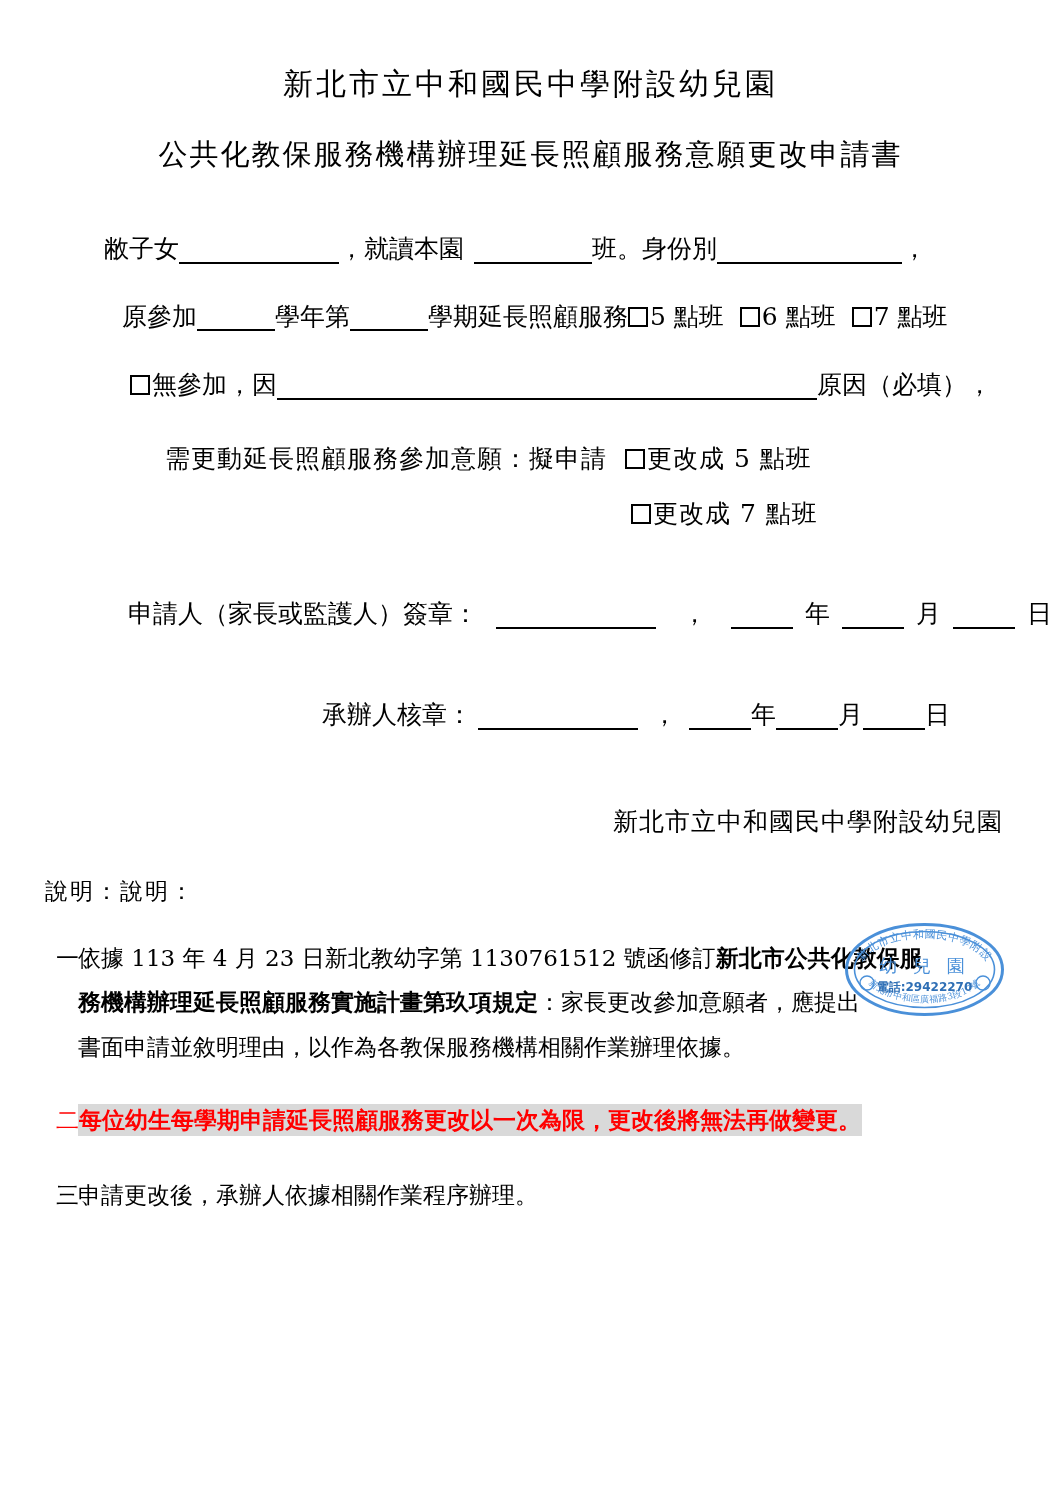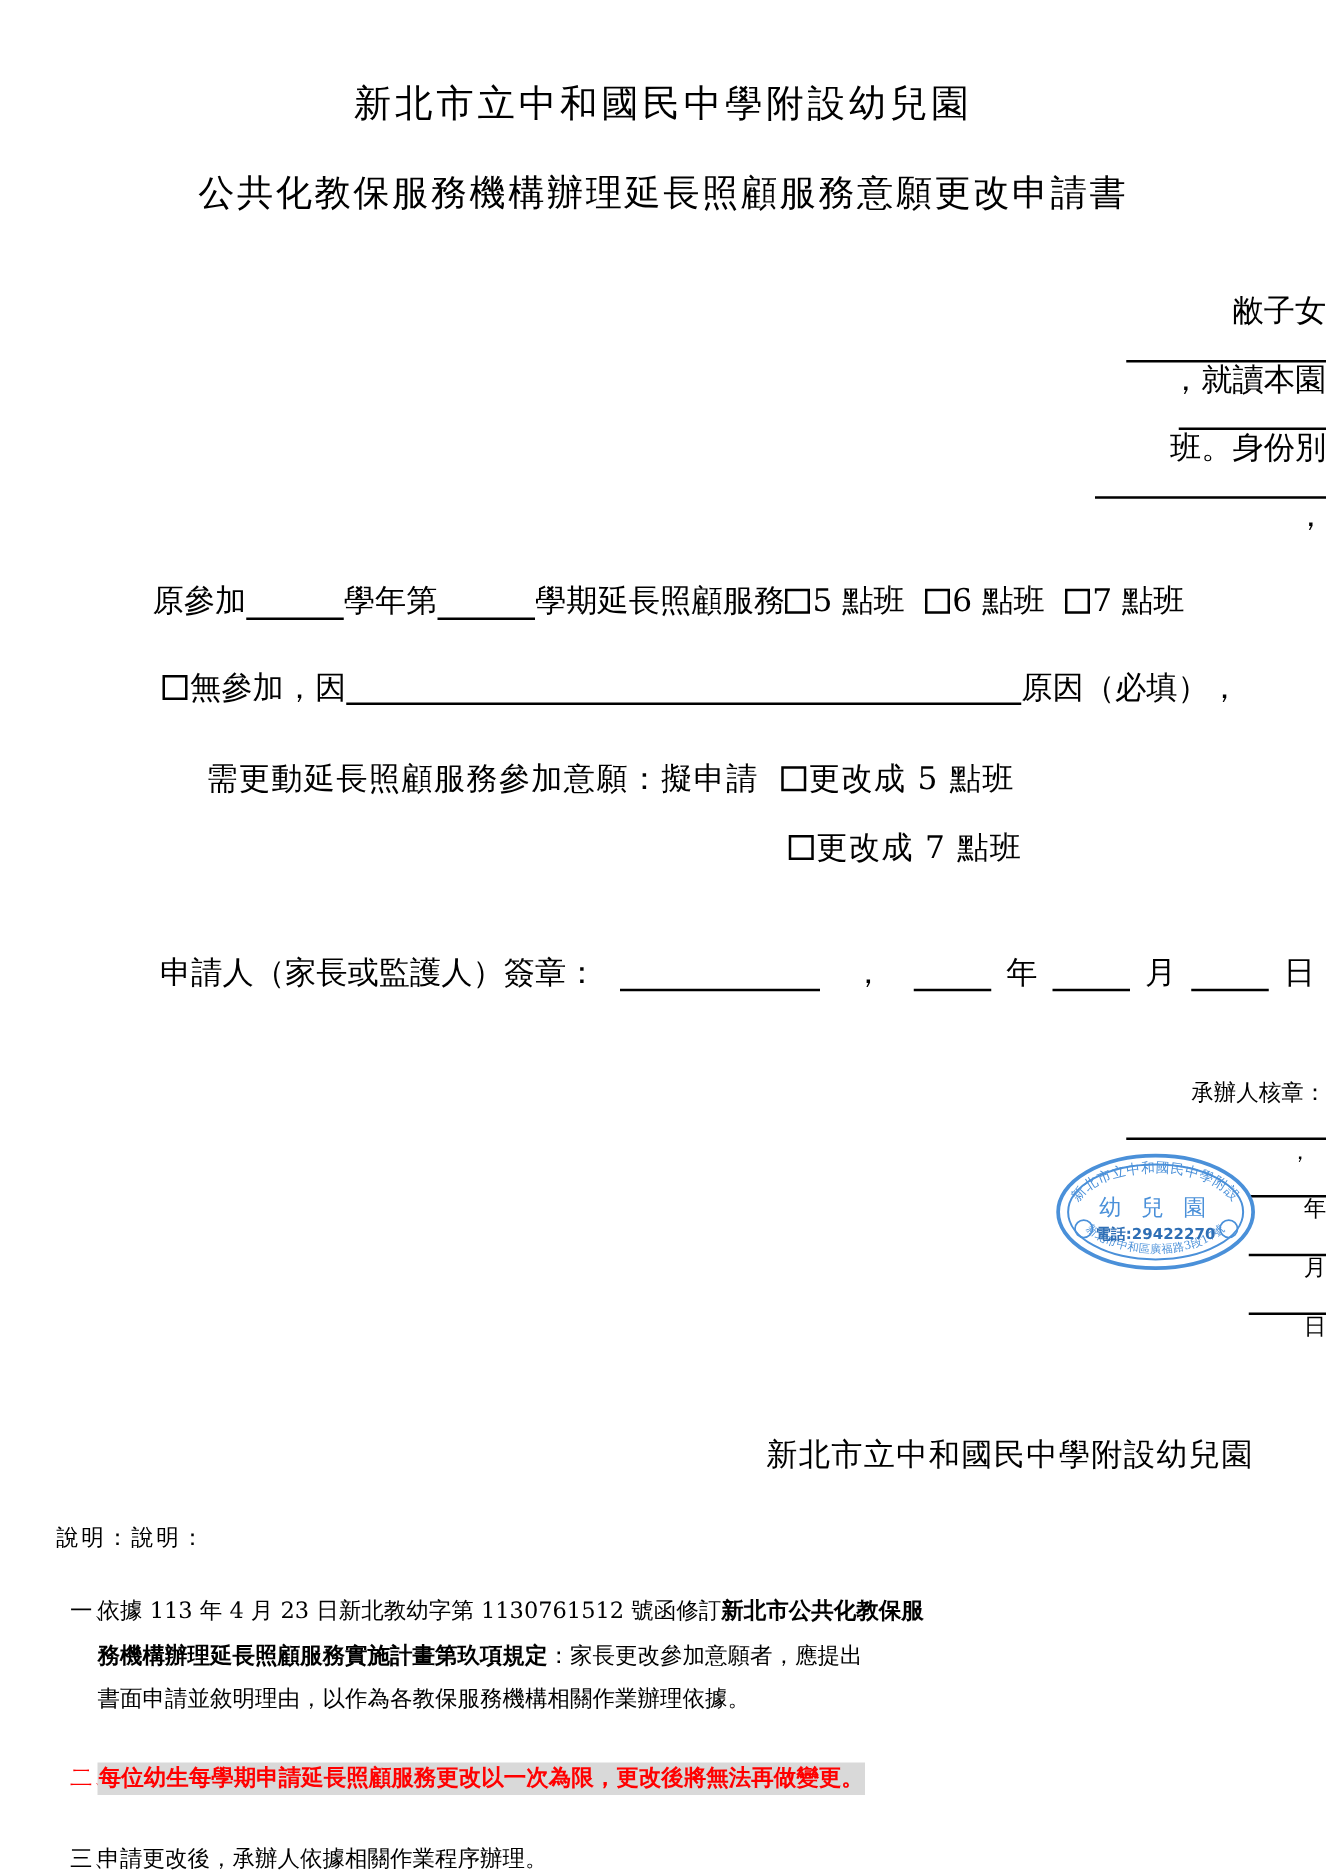--- a/index.html
+++ b/index.html
@@ -29,21 +29,21 @@
     letter-spacing: 2px;
     margin-top: 35px;
     line-height: 1.2;
     font-weight: 500;
   }
 
   
   .form-body { margin-top: 63px; font-size: 25px; }
 
   .frow { display: flex; align-items: flex-end; white-space: nowrap; }
-  .frow-1 { padding-left: 104px; flex-direction: column; }
+  .frow-1 { padding-left: 104px; }
   .frow-2 { padding-left: 122px; margin-top: 39px; }
   .frow-3 { padding-left: 130px; margin-top: 40px; }
 
   .txt { line-height: 1.15; }
 
   
   .blank {
     display: inline-block;
     border-bottom: 2px solid #000;
     height: 26px;
@@ -73,21 +73,21 @@
   .opt-block { margin-top: 42px; padding-left: 165px; font-size: 25px; }
   .opt-lead { display: flex; align-items: center; white-space: nowrap; }
   .opt-lead-label { letter-spacing: 1px; }
   .opt-item { white-space: nowrap; letter-spacing: 1px; }
   .opt-rest { padding-left: 466px; }
   .opt-rest .opt-item { margin-top: 22px; }
   .opt-lead .opt-item { margin-left: 18px; }
 
   
   .sig-1 { margin-top: 70px; padding-left: 128px; display: flex; align-items: flex-end; white-space: nowrap; font-size: 25px; gap: 12px; }
-  .sig-2 { margin-top: 72px; padding-left: 322px; display: flex; align-items: flex-end; white-space: nowrap; font-size: 18px; flex-direction: column; }
+  .sig-2 { margin-top: 72px; padding-left: 322px; display: flex; align-items: flex-end; white-space: nowrap; font-size: 25px; }
   .comma { margin: 0 12px 0 14px; }
 
   
   .school-line {
     margin-top: 75px;
     padding-right: 58px;
     text-align: right;
     font-size: 25px;
     letter-spacing: 1px;
     position: relative;
@@ -96,21 +96,21 @@
   .seal {
     position: absolute;
     left: 843px;
     top: 921px;
     width: 163px;
     height: 97px;
     pointer-events: none;
   }
 
   
-  .notes { margin-top: 38px; font-size: 18px; }
+  .notes { margin-top: 38px; font-size: 23px; }
   .notes-head { padding-left: 45px; letter-spacing: 2px; }
 
   .note { display: flex; margin-top: 29px; align-items: baseline; }
   .note-marker { width: 78px; flex: 0 0 78px; padding-left: 56px; letter-spacing: 1px; }
   .note-body { flex: 1; padding-right: 28px; }
   .note-line { line-height: 1.95; white-space: nowrap; }
   .note-line .bold { font-weight: bold; }
   .note-red { color: #ff0000; }
   .note-red .note-marker { color: #ff0000; }
   .hl { background: #d9d9d9; padding: 2px 1px 3px 1px; }

